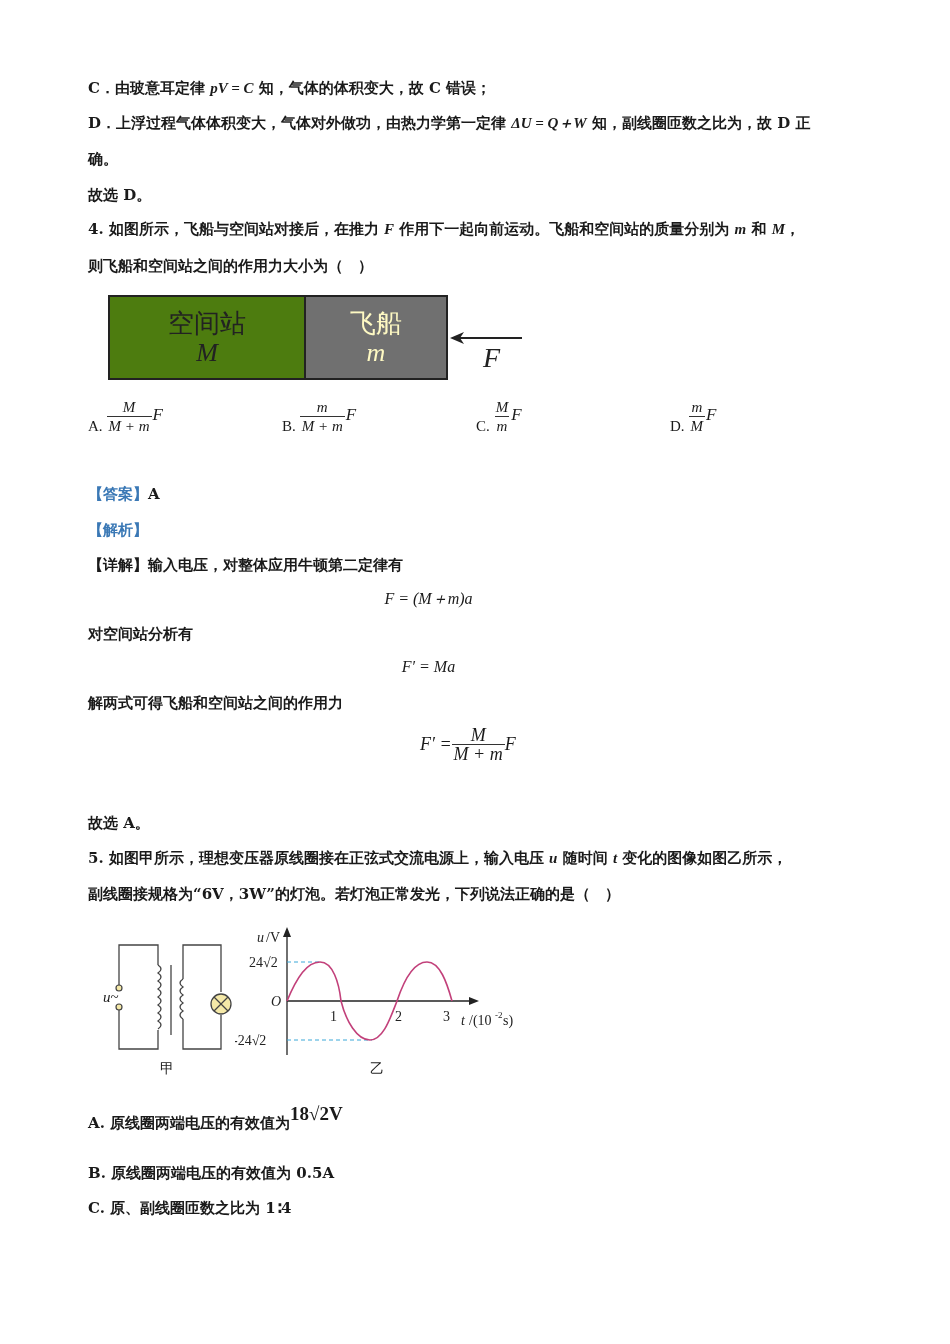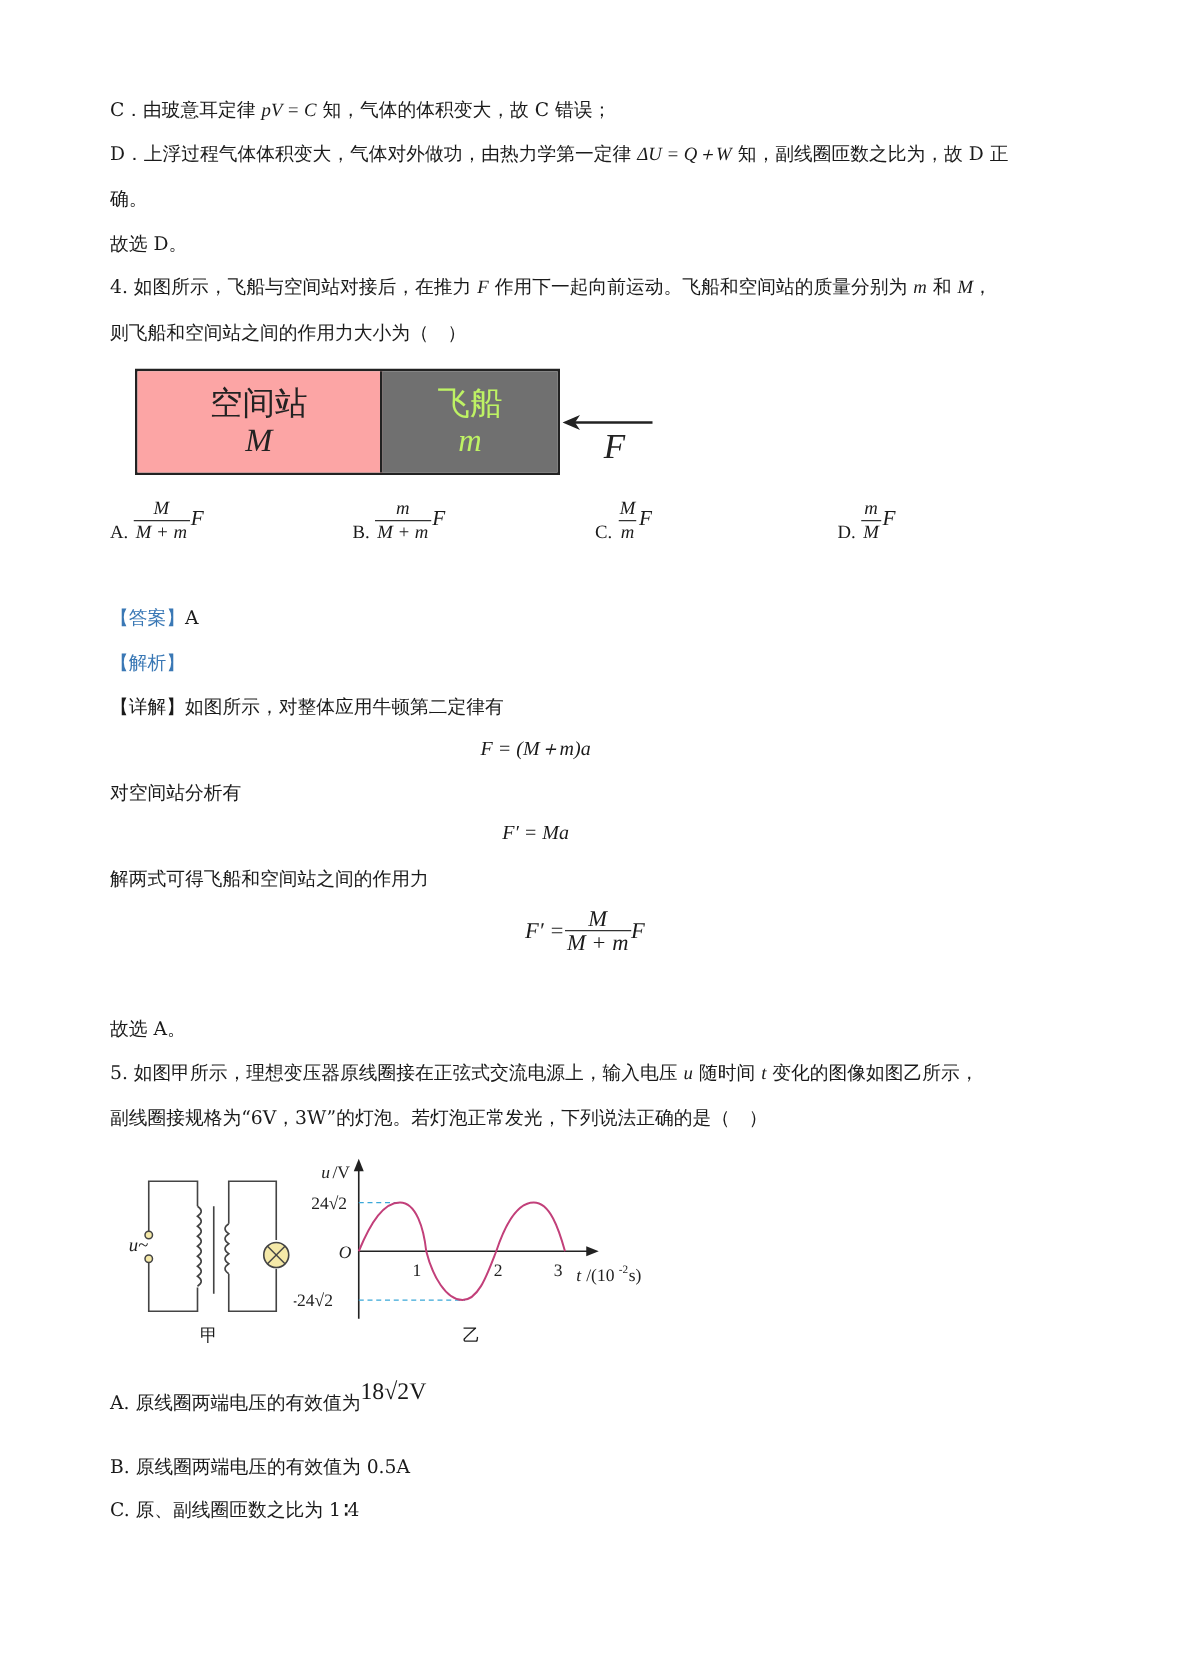--- a/index.html
+++ b/index.html
@@ -1,38 +1,38 @@
 <!DOCTYPE html>
 <html><head>
 <meta charset="utf-8">
 <style>
   html, body { margin: 0; padding: 0; background: #ffffff; }
   body {
     width: 950px; height: 1344px; position: relative; overflow: hidden;
     font-family: "DejaVu Serif", "Liberation Serif", serif;
     color: #1a1a1a; font-size: 15px;
   }
-  .line { position: absolute; left: 88px; white-space: nowrap; line-height: 20px; }
+  .line { position: absolute; left: 88px; white-space: nowrap; line-height: 20px; font-weight: bold; }
   .i { font-style: italic; font-family: "Liberation Serif", "DejaVu Serif", serif; }
   .center { position: absolute; left: 0; width: 857px; text-align: center; }
   .blue { color: #3a78b5; }
   .frac { display: inline-flex; flex-direction: column; align-items: center; vertical-align: middle; font-family: "Liberation Serif", serif; font-style: italic; }
   .frac .num { padding: 0 2px; line-height: 18px; }
   .frac .den { border-top: 1px solid #333; padding: 0 2px; line-height: 18px; }
   .opt { position: absolute; top: 398px; display: flex; align-items: center; }
   .opt .lbl { margin-right: 4px; margin-top: 20px; font-family: "Liberation Serif", serif; }
   .opt .F { font-family: "Liberation Serif", serif; font-style: italic; font-size: 17px; margin-left: 1px; margin-top: -4px; }
 
   
   .blocks { position: absolute; left: 108px; top: 295px; width: 340px; height: 85px; border: 2px solid #222; display: flex; box-sizing: border-box; }
   .blk { display: flex; flex-direction: column; align-items: center; justify-content: center; font-family: "DejaVu Serif", serif; }
   .blk .name { font-size: 26px; line-height: 30px; }
   .blk .mass { font-family: "Liberation Serif", serif; font-style: italic; font-size: 26px; line-height: 30px; }
-  .blk-station { width: 194px; background: #fca5a5; border-right: 2px solid #222; color: #222; }
-  .blk-ship { flex: 1; background: #707070; color: #bef264; }
+  .blk-station { width: 194px; background: #4d7c0f; border-right: 2px solid #222; color: #222; }
+  .blk-ship { flex: 1; background: #707070; color: #fef9c3; }
   .arrow { position: absolute; left: 450px; top: 328px; }
   .Flabel { position: absolute; left: 483px; top: 342px; font-family: "Liberation Serif", serif; font-style: italic; font-size: 28px; color: #222; }
 
   .footer { position: absolute; top: 1306px; left: 0; width: 950px; text-align: center; font-family: "Liberation Serif", serif; font-size: 15px; color: #222; margin-top: 44px; }
 </style>
 </head>
 <body>
 
 <div class="line" style="top:78px">
   <span>C．由玻意耳定律 </span><span class="i">pV = C</span><span> 知，气体的体积变大，故 C 错误；</span>
@@ -95,21 +95,21 @@
       <span class="den">M</span>
     </span>
   <span class="F">F</span>
 </div>
 
 <div class="line" style="top:484px">
   <span class="blue">【答案】</span><span>A</span>
 </div>
 <div class="line blue" style="top:520px">【解析】</div>
 <div class="line" style="top:555px">
-  <span>【详解】</span><span>如图所示，对整体应用牛顿第二定律有</span>
+  <span>【详解】</span><span>输入电压，对整体应用牛顿第二定律有</span>
 </div>
 <div class="center i" style="top:589px;font-size:16px">F = (M＋m)a</div>
 <div class="line" style="top:624px">对空间站分析有</div>
 <div class="center i" style="top:658px;font-size:16px">F′ = Ma</div>
 <div class="line" style="top:693px">解两式可得飞船和空间站之间的作用力</div>
 <div style="position:absolute;left:420px;top:726px;display:flex;align-items:center;font-size:18px">
   <span class="i">F′ =</span>
   <span class="frac" style="font-size:18px">
       <span class="num">M</span>
       <span class="den">M + m</span>

